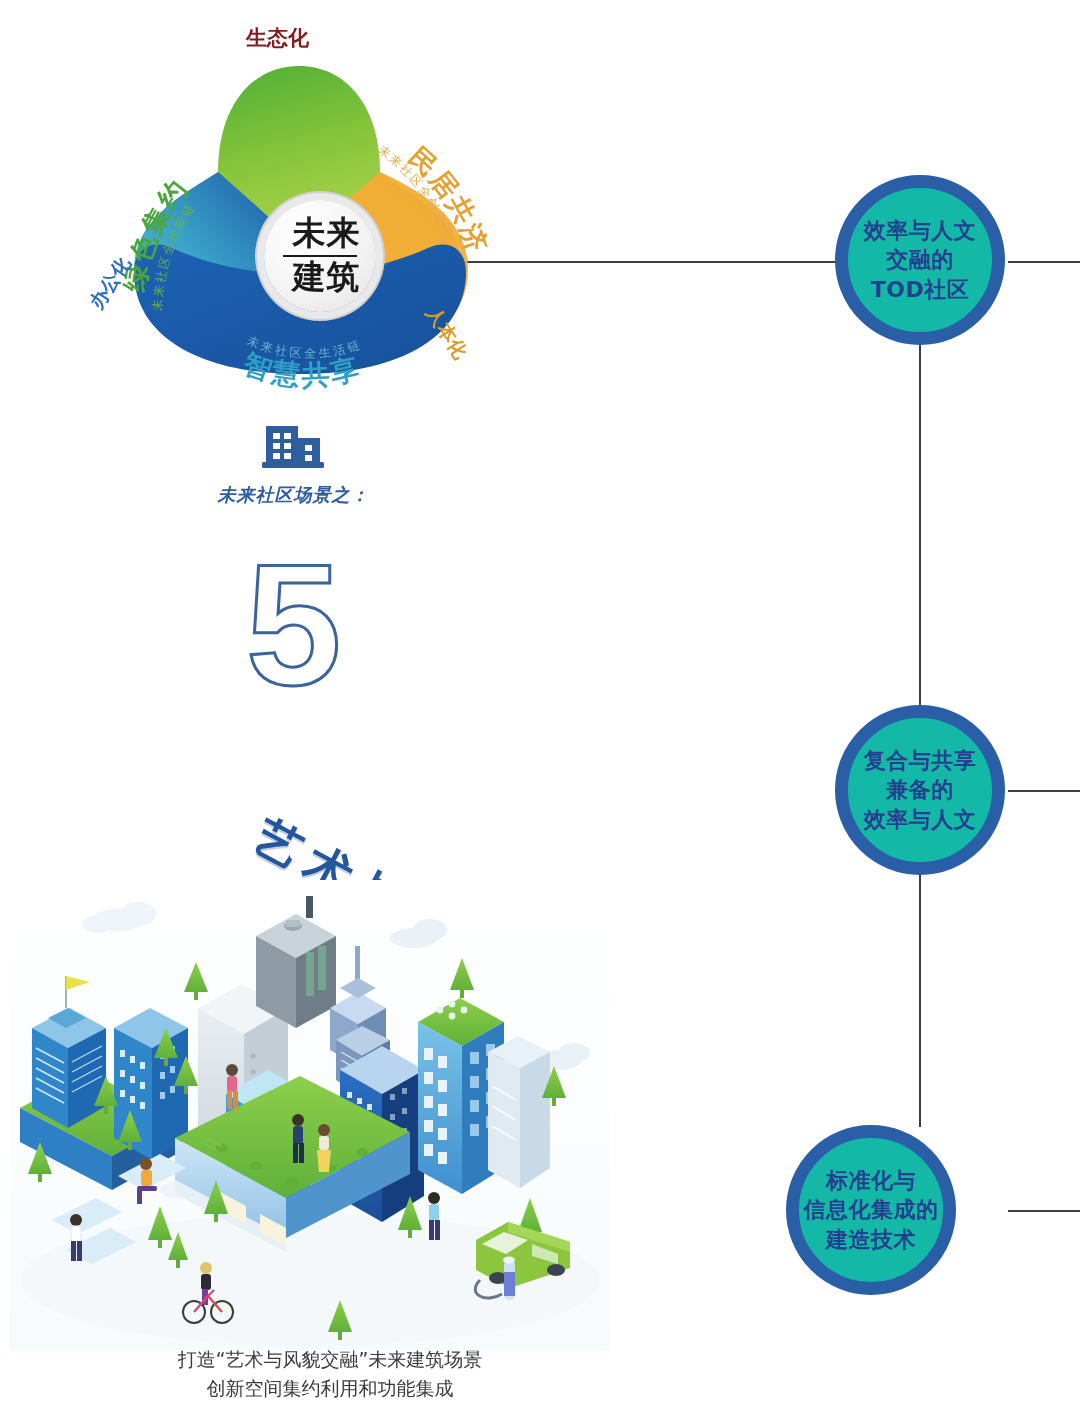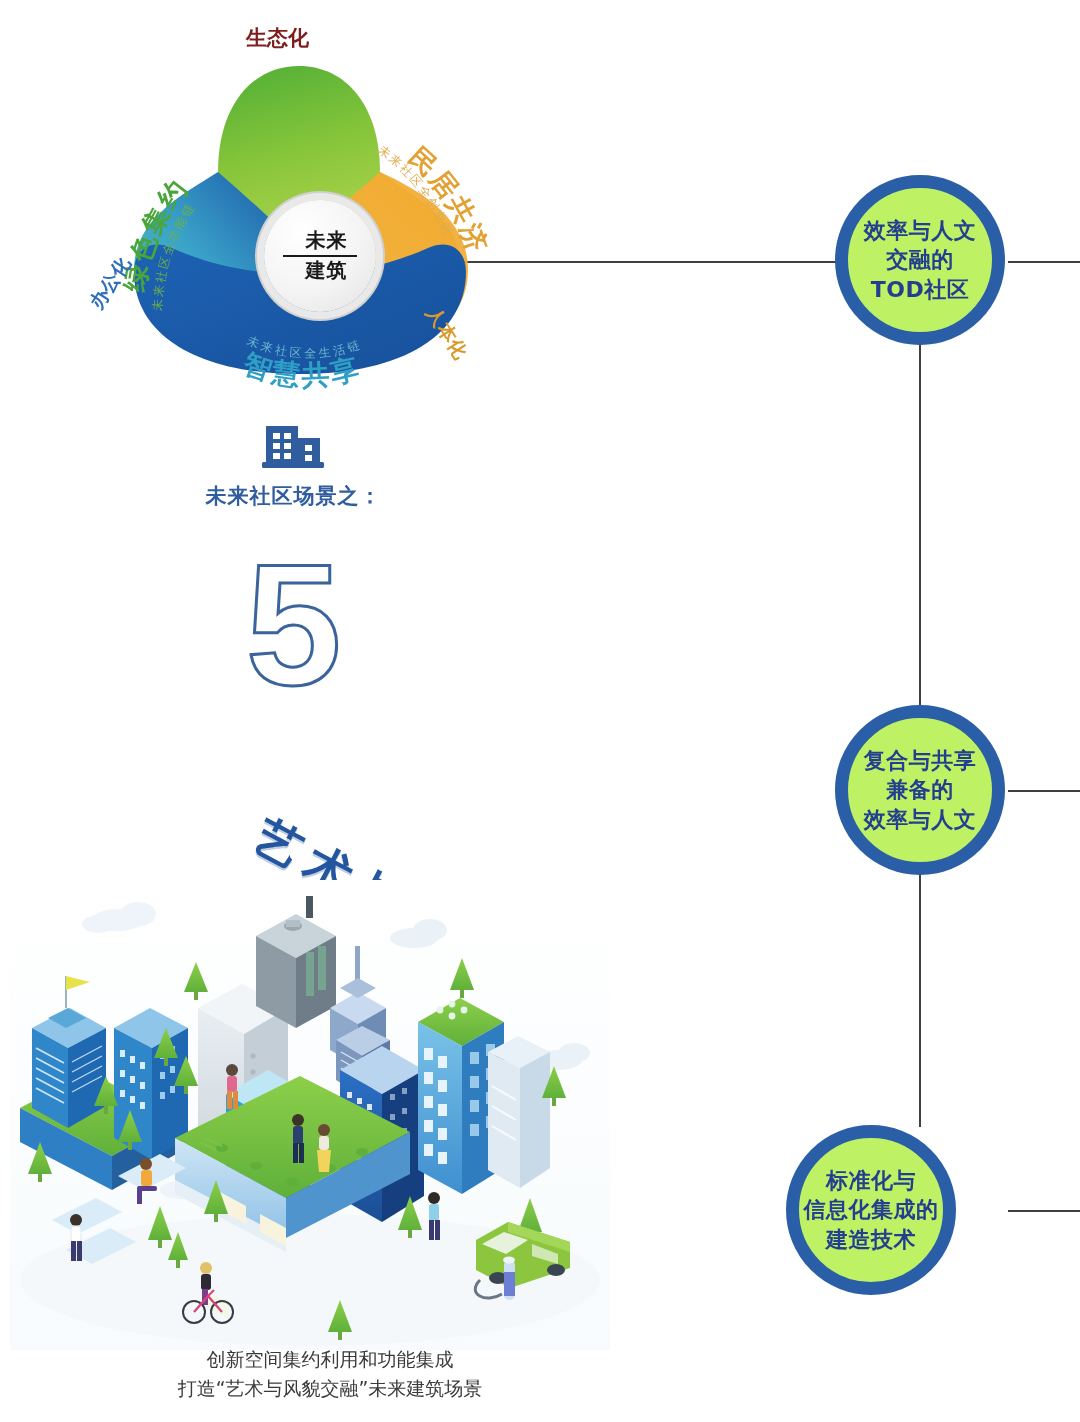--- a/index.html
+++ b/index.html
@@ -22,53 +22,53 @@
   .logo-wrap{position:absolute;left:88px;top:22px;width:420px;height:380px;}
   .logo-wrap svg{display:block;}
   .logo-core{
     position:absolute;left:176px;top:178px;width:112px;height:112px;
     border-radius:50%;
     background:radial-gradient(circle at 34% 28%, #ffffff 0%, #f4f4f4 55%, #e2e2e2 100%);
     box-shadow:0 0 0 7px #e9e9e9, 0 0 0 9px #cfcfcf, 0 3px 9px rgba(0,0,0,.28);
     display:flex;flex-direction:column;align-items:center;justify-content:center;
   }
   .logo-core .cw{
-    font-size:20px;font-weight:bold;color:#1a1a1a;letter-spacing:1px;
+    font-size:33px;font-weight:bold;color:#1a1a1a;letter-spacing:1px;
     line-height:1.08;font-family:Liberation Serif, serif;margin-left:13px;
   }
   .logo-core .rule{width:74px;height:2px;background:#1a1a1a;margin:3px 0;}
 
   
   .corner-lbl{
     position:absolute;font-weight:bold;font-size:19px;
     font-family:"DejaVu Sans","Liberation Sans",sans-serif;
     white-space:nowrap;
   }
   #lbl-eco{left:246px;top:24px;color:#7f1d1d;font-size:21px;}
   #lbl-office{left:84px;top:300px;color:#2f6fba;transform:rotate(-57deg);transform-origin:left top;}
   #lbl-human{left:442px;top:302px;color:#d79a2b;transform:rotate(57deg);transform-origin:left top;}
 
   
   .scene-head{position:absolute;left:176px;top:418px;width:235px;text-align:center;}
   .bld-icon{display:block;margin:0 auto 10px;}
   .scene-title{
-    color:#2f5d9e;font-size:21px;font-weight:bold;line-height:1.42;
-    font-family:"DejaVu Sans","Liberation Sans",sans-serif;letter-spacing:1px;
+    color:#2f5d9e;font-size:18px;font-weight:bold;line-height:1.42;
+    font-family:"DejaVu Sans","Liberation Sans",sans-serif;letter-spacing:1px;font-style:italic;
   }
   .big-num{
     position:absolute;left:176px;top:538px;width:235px;text-align:center;
     font-size:172px;line-height:1;font-weight:bold;
     color:transparent;-webkit-text-stroke:3px #3b639c;
     font-family:"Liberation Sans","DejaVu Sans",sans-serif;
   }
 
   
   .node{
     position:absolute;width:170px;height:170px;border-radius:50%;
-    border:13px solid #2a5fa8;background:#bef264;box-sizing:border-box;
+    border:13px solid #2a5fa8;background:#14b8a6;box-sizing:border-box;
     display:flex;align-items:center;justify-content:center;
   }
   .node-text{
     color:#243f8f;font-size:22px;font-weight:bold;line-height:1.33;text-align:center;
     font-family:"DejaVu Sans","Liberation Sans",sans-serif;letter-spacing:.5px;
   }
   .node-text span{display:block;white-space:nowrap;}
   #node-1{left:835px;top:175px;}
   #node-2{left:835px;top:705px;align-items:center;}
   #node-3{left:786px;top:1125px;}
@@ -599,16 +599,16 @@
       <ellipse cx="488" cy="398" rx="9" ry="6" fill="#3b4552"></ellipse>
       <ellipse cx="546" cy="390" rx="9" ry="6" fill="#3b4552"></ellipse>
       <rect x="494" y="380" width="11" height="40" rx="5" fill="#cfe0f0"></rect>
       <rect x="494" y="392" width="11" height="24" fill="#6d7fd4"></rect>
       <ellipse cx="499" cy="380" rx="6" ry="3.5" fill="#eef4fb"></ellipse>
       <path d="M470,400 C456,414 476,424 492,414" fill="none" stroke="#6a7684" stroke-width="3"></path>
     </g>
   </svg>
 
   <div class="caption">
+    <span>打造“艺术与风貌交融”未来建筑场景</span>
     <span>创新空间集约利用和功能集成</span>
-    <span>打造“艺术与风貌交融”未来建筑场景</span>
   </div>
 </div>
 
 </body></html>

